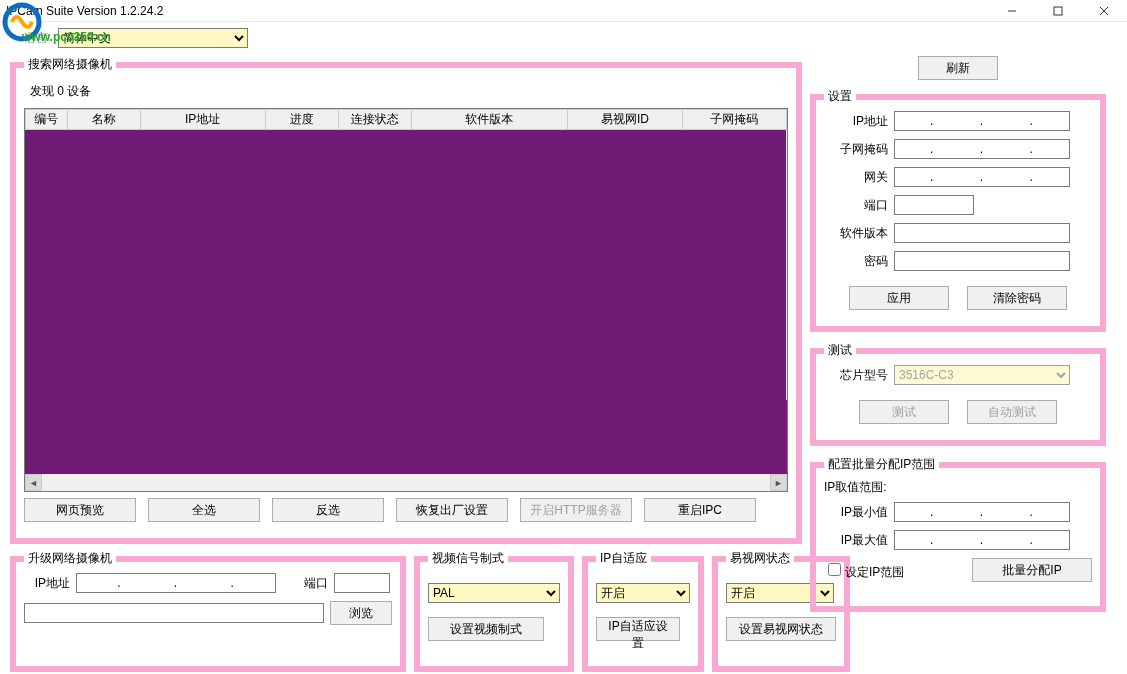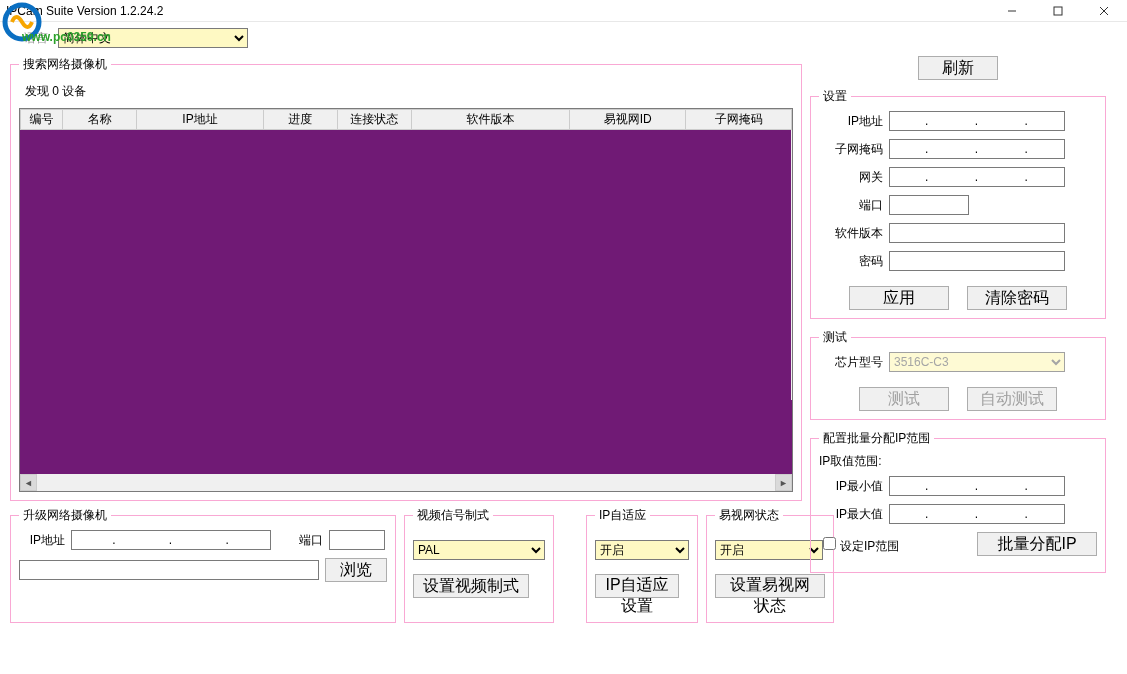--- a/index.html
+++ b/index.html
@@ -11,38 +11,38 @@
 .watermark .text1 { font-size: 22px; font-weight: bold; color: #0a4f9c; letter-spacing: 2px; }
 .watermark .url { position: absolute; top: 28px; left: 20px; font-size: 12px; color: #2aa02a; font-weight: bold; }
 .watermark svg { margin-right: 2px; }
 .content { padding: 6px 10px 10px 10px; position: relative; }
 .row-lang { display: flex; align-items: center; margin-bottom: 8px; margin-left: 14px; }
 .row-lang label { margin-right: 10px; color: #999; }
 select { border: 1px solid #7a7a7a; height: 20px; background: #fef9c3; font-size: 12px; }
 .main-flex { display: flex; gap: 8px; }
 .left-col { width: 792px; }
 .right-col { width: 296px; display: flex; flex-direction: column; gap: 4px; }
-fieldset { border: 1px solid #f9a8d4; margin: 0 0 6px 0; padding: 6px 8px 8px 8px; }
+fieldset { border: 6px solid #f9a8d4; margin: 0 0 6px 0; padding: 6px 8px 16px 8px; }
 fieldset legend { padding: 0 4px; color: #000; }
 .device-count { margin: 4px 0 8px 6px; }
 .table-wrap { border: 1px solid #7a7a7a; height: 384px; position: relative; overflow: hidden; background: #701a75; }
 .table-wrap table { width: 100%; border-collapse: collapse; }
 .table-wrap th { background: #f0f0f0; border: 1px solid #ccc; font-weight: normal; height: 20px; font-size: 12px; }
 .table-wrap tbody td { border-right: 1px solid #eee; height: 270px; }
 .hscroll { position: absolute; left: 0; right: 0; bottom: 0; height: 17px; background: #f0f0f0; display: flex; align-items: center; }
 .hscroll .arr { width: 17px; height: 17px; background: #dadada; border: 1px solid #ccc; display: flex; align-items: center; justify-content: center; font-size: 9px; color: #555;}
 .hscroll .track { flex: 1; height: 17px; background: #f0f0f0; }
 .btn-row { display: flex; gap: 12px; margin-top: 6px; }
-button.win { background: #f0f0f0; border: 1px solid #adadad; height: 24px; padding: 0 8px; min-width: 80px; cursor: pointer; font-size: 16px; }
+button.win { background: #f0f0f0; border: 1px solid #adadad; height: 24px; padding: 0 8px; min-width: 80px; cursor: pointer; font-size: 12px; }
 button.win:disabled { color: #a0a0a0; }
 button.win.wide { min-width: 112px; }
 .lower-left { display: flex; gap: 8px; }
 .fs-upgrade { width: 400px; }
 .fs-video { width: 130px; }
-.fs-ipauto { width: 110px; margin-left: 24px; }
+.fs-ipauto { width: 110px; }
 .fs-yistatus { width: 124px; }
 .field-row { display: flex; align-items: center; margin-bottom: 8px; gap: 6px; }
 .field-row label { text-align: right; display: inline-block; }
 input.txt { border: 1px solid #7a7a7a; height: 20px; padding: 0 4px; background: #fff; font-size: 12px; }
 .ip-input { border: 1px solid #7a7a7a; height: 20px; width: 176px; display: flex; align-items: center; justify-content: space-evenly; background: #fff; font-size: 13px; letter-spacing: 1px; }
 .ip-input span { flex: 1; text-align: center; }
 .ip-dot { width: 4px; text-align: center; }
 .radio-row { display: flex; align-items: center; gap: 18px; }
 .settings-grid .field-row label:first-child { width: 64px; }
 .refresh-row { display: flex; justify-content: center; margin-bottom: 4px; }
@@ -112,20 +112,28 @@
                   <td colspan="8"></td>
                 </tr>
               </tbody>
           </table>
           <div class="hscroll">
             <div class="arr">◄</div>
             <div class="track"></div>
             <div class="arr">►</div>
           </div>
         </div>
+        <div class="btn-row">
+          <button class="win wide">网页预览</button>
+          <button class="win wide">全选</button>
+          <button class="win wide">反选</button>
+          <button class="win wide">恢复出厂设置</button>
+          <button class="win wide" disabled="">开启HTTP服务器</button>
+          <button class="win wide">重启IPC</button>
+        </div>
       </fieldset>
 
       <div class="lower-left">
         <fieldset class="fs-upgrade">
           <legend>升级网络摄像机</legend>
           <div class="field-row">
             <label style="width:46px">IP地址</label>
             <div class="ip-input" style="width:200px">
                 <span></span>
                 <span class="ip-dot">.</span>

